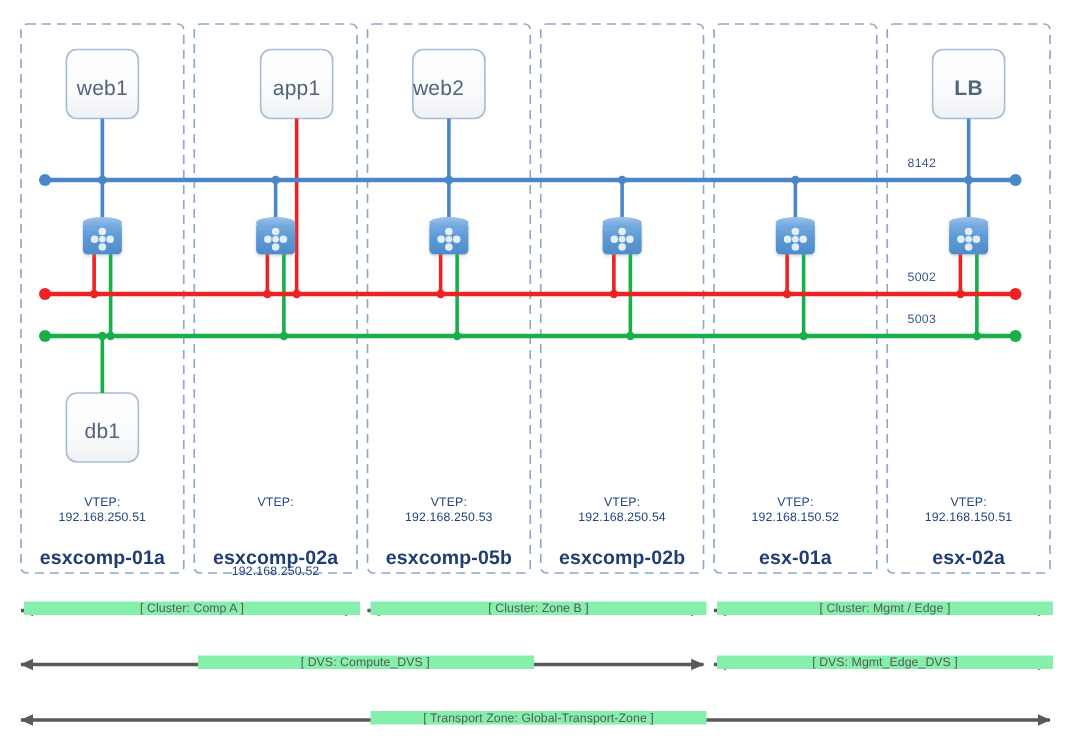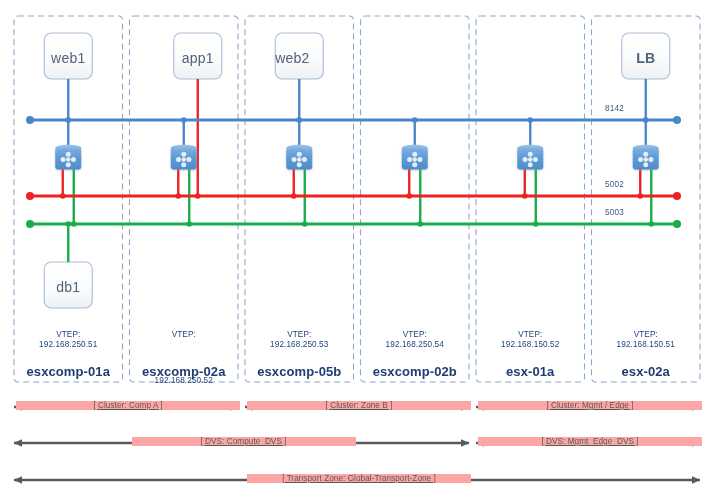--- a/index.html
+++ b/index.html
@@ -22,21 +22,21 @@
   .vm-text{
     position:absolute;text-align:center;font-size:14px;
     color:#52637a;letter-spacing:.2px;
   }
   .vni-text{
     position:absolute;font-size:8.2px;color:#3b5a86;letter-spacing:.2px;
   }
   .arrow-text{
     position:absolute;text-align:center;font-size:8.2px;
     color:#595959;white-space:nowrap;letter-spacing:.05px;
-    background:#fca5a5;padding:0 2px;text-decoration:underline;
+    background:#86efac;padding:0 2px;
   }
 </style>
 </head>
 <body>
 
 <div id="stage">
 
   <svg class="layer" id="svg-root" viewBox="0 0 714 500" xmlns="http://www.w3.org/2000/svg">
     <defs>
       <linearGradient id="vmGrad" x1="0" y1="0" x2="0" y2="1">

